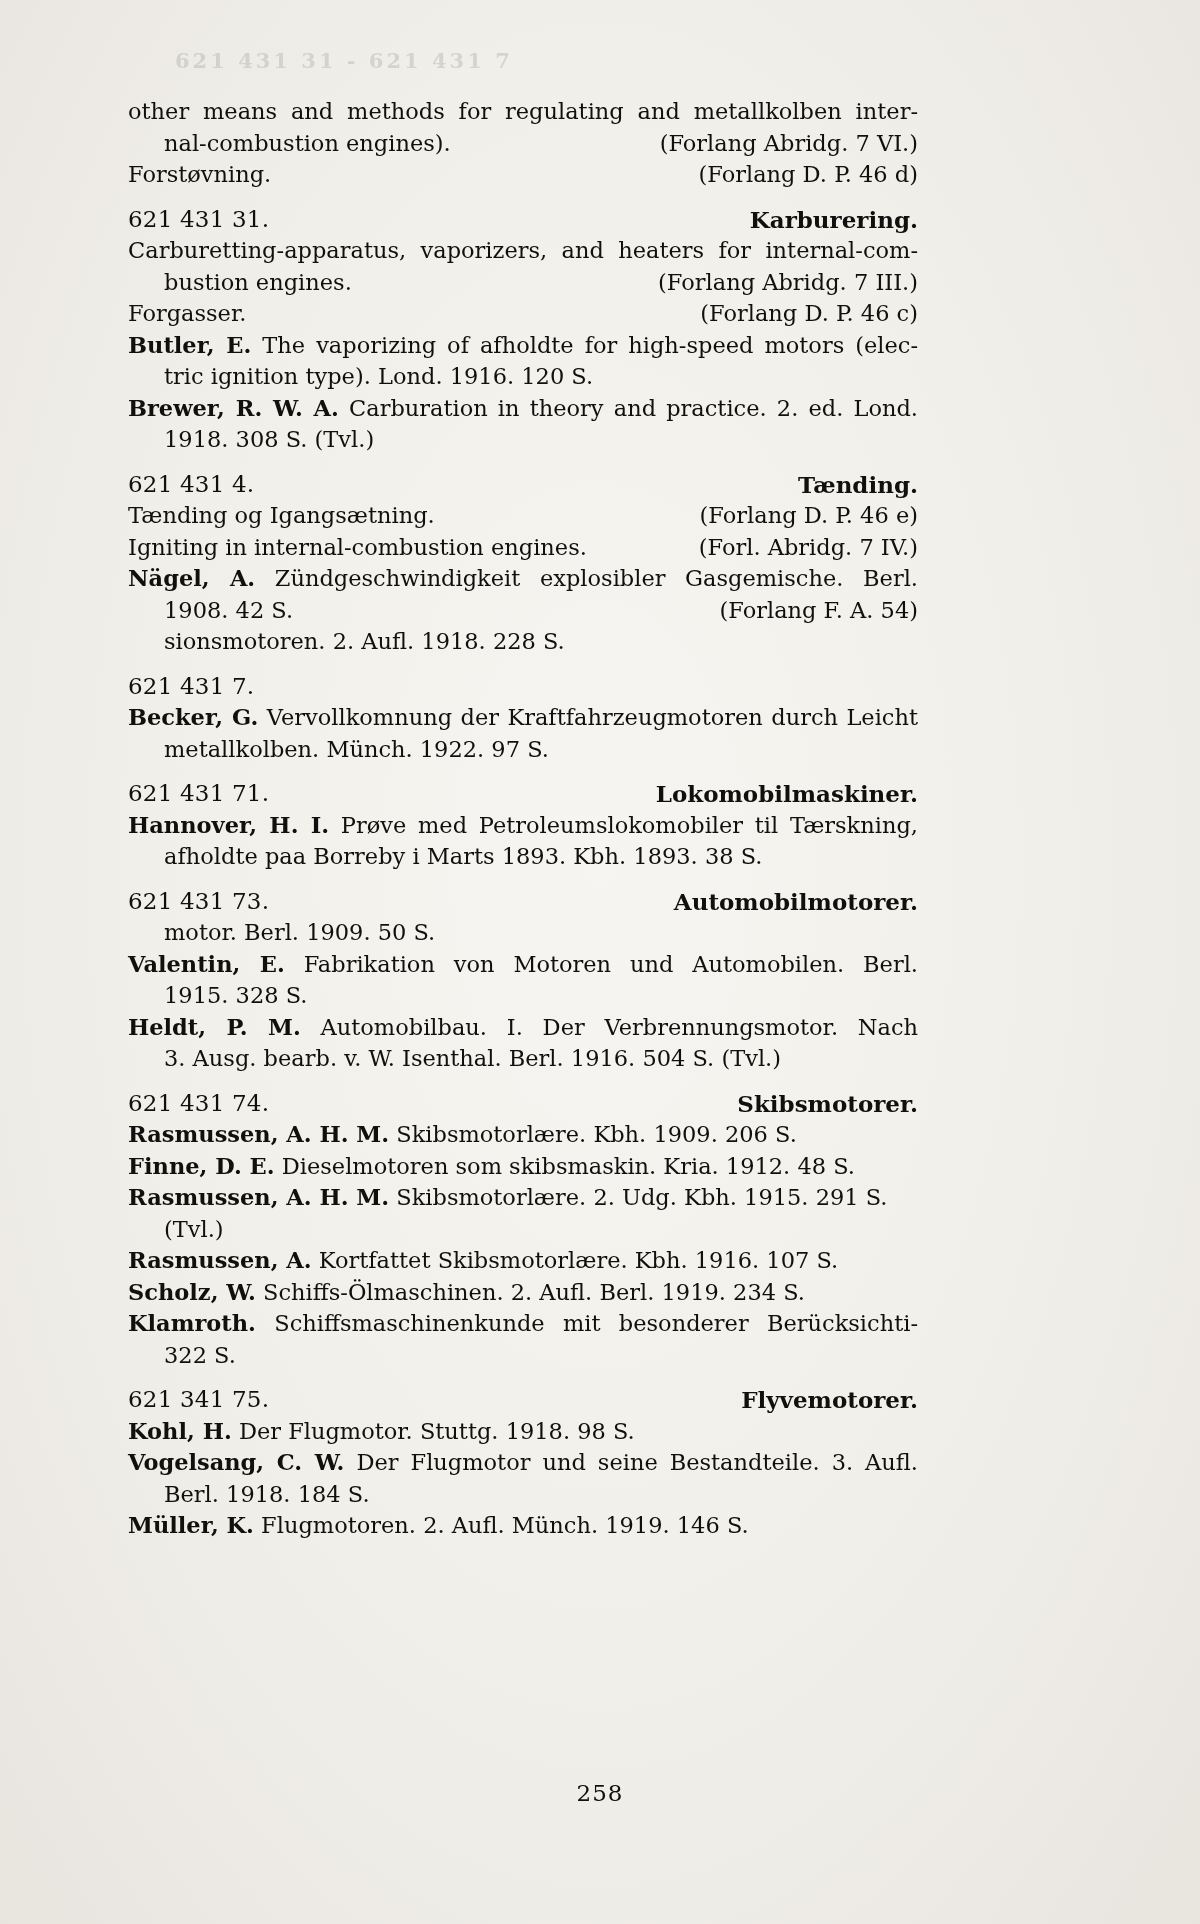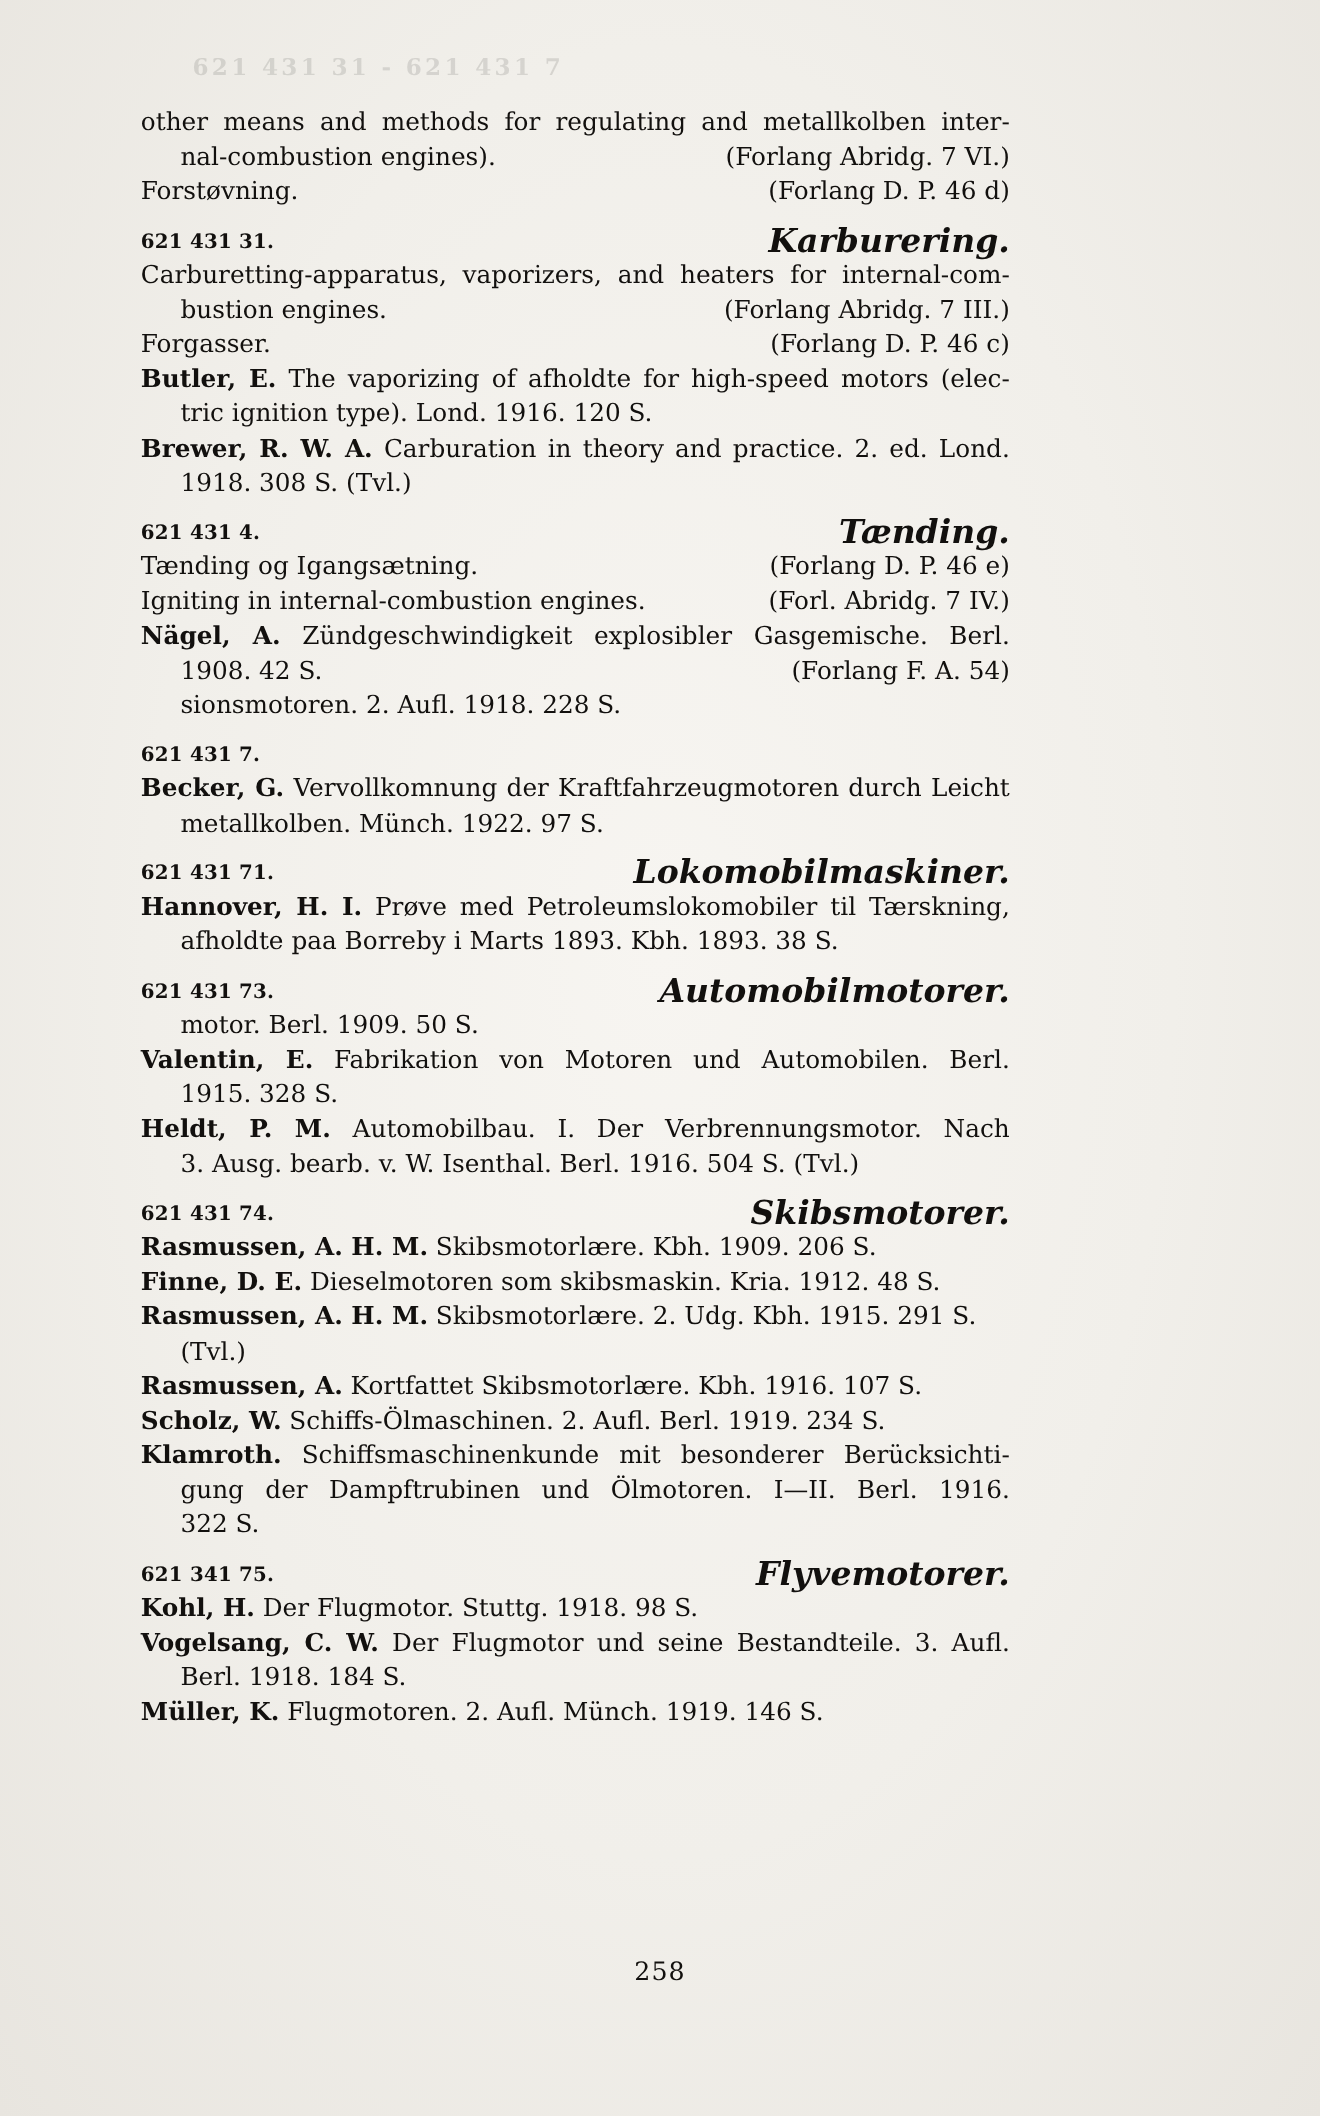--- a/index.html
+++ b/index.html
@@ -57,28 +57,27 @@
   .row {
     display: flex;
     justify-content: space-between;
     align-items: flex-end;
     font-size: 22.5px;
     line-height: 31.5px;
   }
   .row .left { white-space: nowrap; }
   .row .right { white-space: nowrap; }
   .cls {
-    font-weight: bold;
-    font-size: 18px;
+    font-weight: normal;
+    font-size: 23px;
     letter-spacing: 0.2px;
   }
   .head-right {
     font-weight: bold;
-    font-size: 30px;
-    font-style: italic;
+    font-size: 23px;
   }
   .sp-m { height: 13px; }
   .folio {
     position: absolute;
     left: 0; right: 0;
     top: 1780px;
     text-align: center;
     font-size: 23px;
     letter-spacing: 1px;
   }
@@ -197,21 +196,20 @@
     </div>
 
     <div class="ln"><span class="b">Rasmussen, A. H. M.</span><span> Skibsmotorlære. Kbh. 1909. 206 S.</span></div>
     <div class="ln"><span class="b">Finne, D. E.</span><span> Dieselmotoren som skibsmaskin. Kria. 1912. 48 S.</span></div>
     <div class="ln"><span class="b">Rasmussen, A. H. M.</span><span> Skibsmotorlære. 2. Udg. Kbh. 1915. 291 S.</span></div>
     <div class="ln ind1">(Tvl.)</div>
     <div class="ln"><span class="b">Rasmussen, A.</span><span> Kortfattet Skibsmotorlære. Kbh. 1916. 107 S.</span></div>
     <div class="ln"><span class="b">Scholz, W.</span><span> Schiffs-Ölmaschinen. 2. Aufl. Berl. 1919. 234 S.</span></div>
 
     <div class="ln just"><span class="b">Klamroth.</span><span> Schiffsmaschinenkunde mit besonderer Berücksichti-</span></div>
-    <div class="ln ind1 just">gung der Dampftrubinen und Ölmotoren. I—II. Berl. 1916.</div>
     <div class="ln ind1">322 S.</div>
 
     <div class="sp-m"></div>
 
     <div class="row">
       <span class="cls">621 341 75.</span>
       <span class="head-right">Flyvemotorer.</span>
     </div>
 
     <div class="ln"><span class="b">Kohl, H.</span><span> Der Flugmotor. Stuttg. 1918. 98 S.</span></div>

